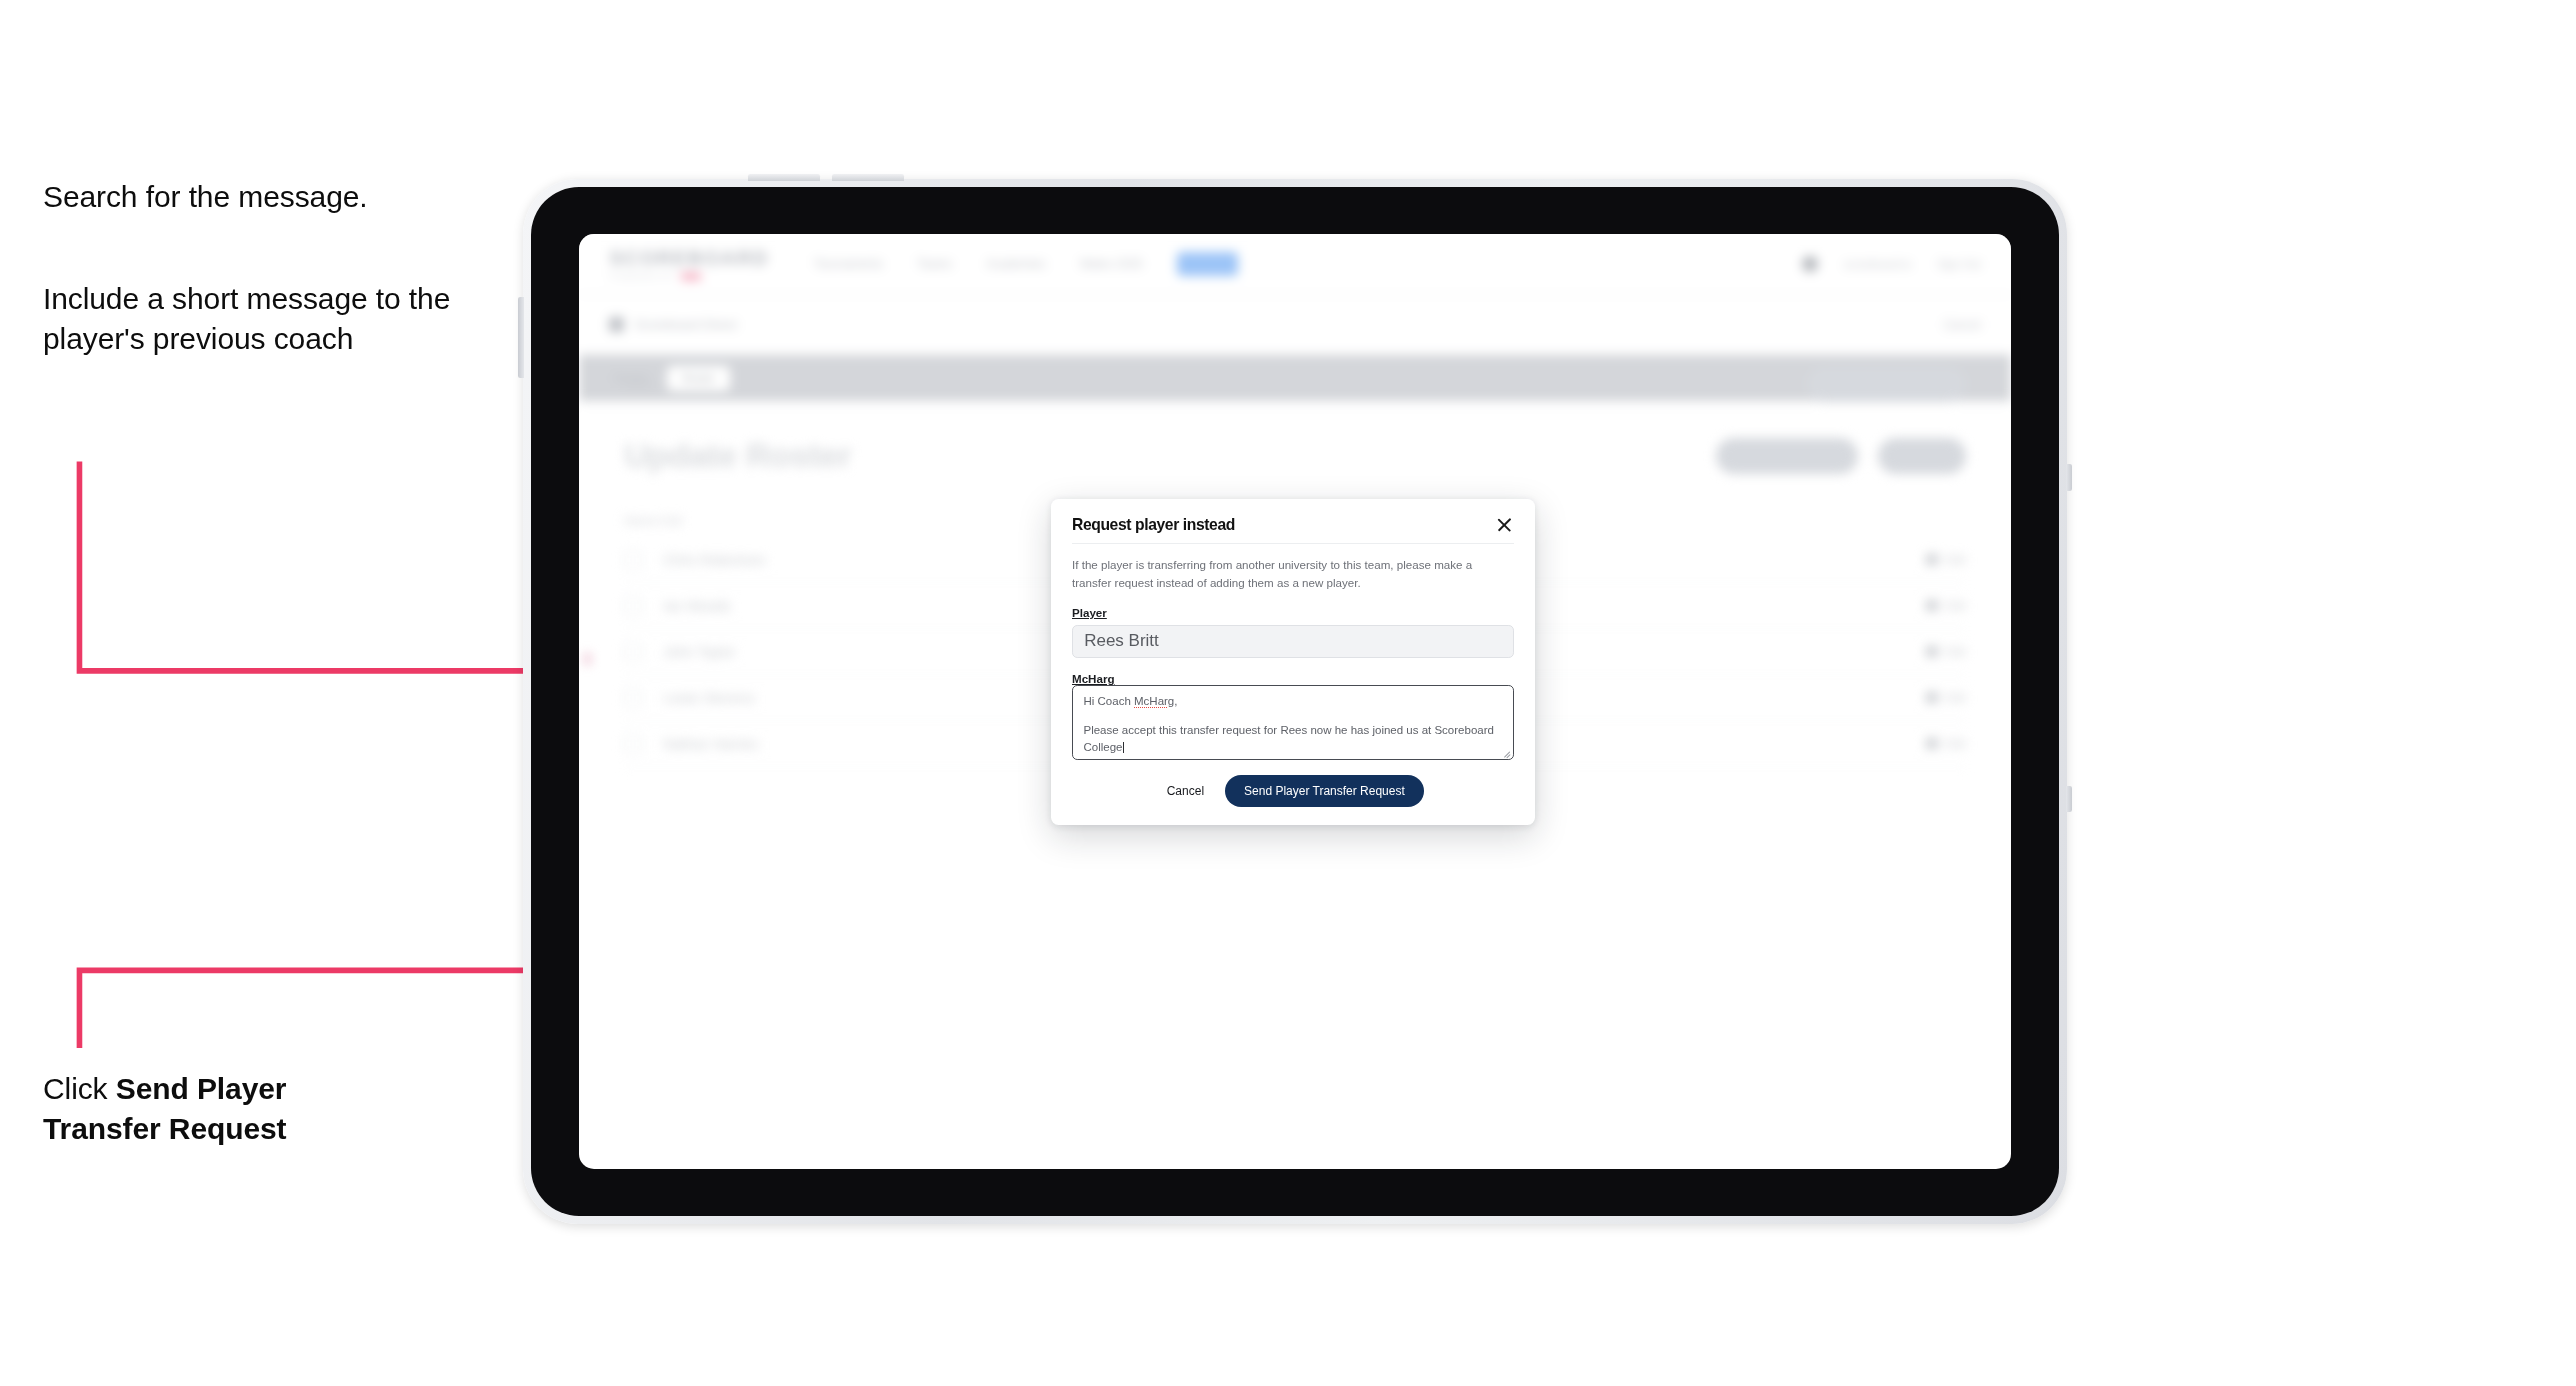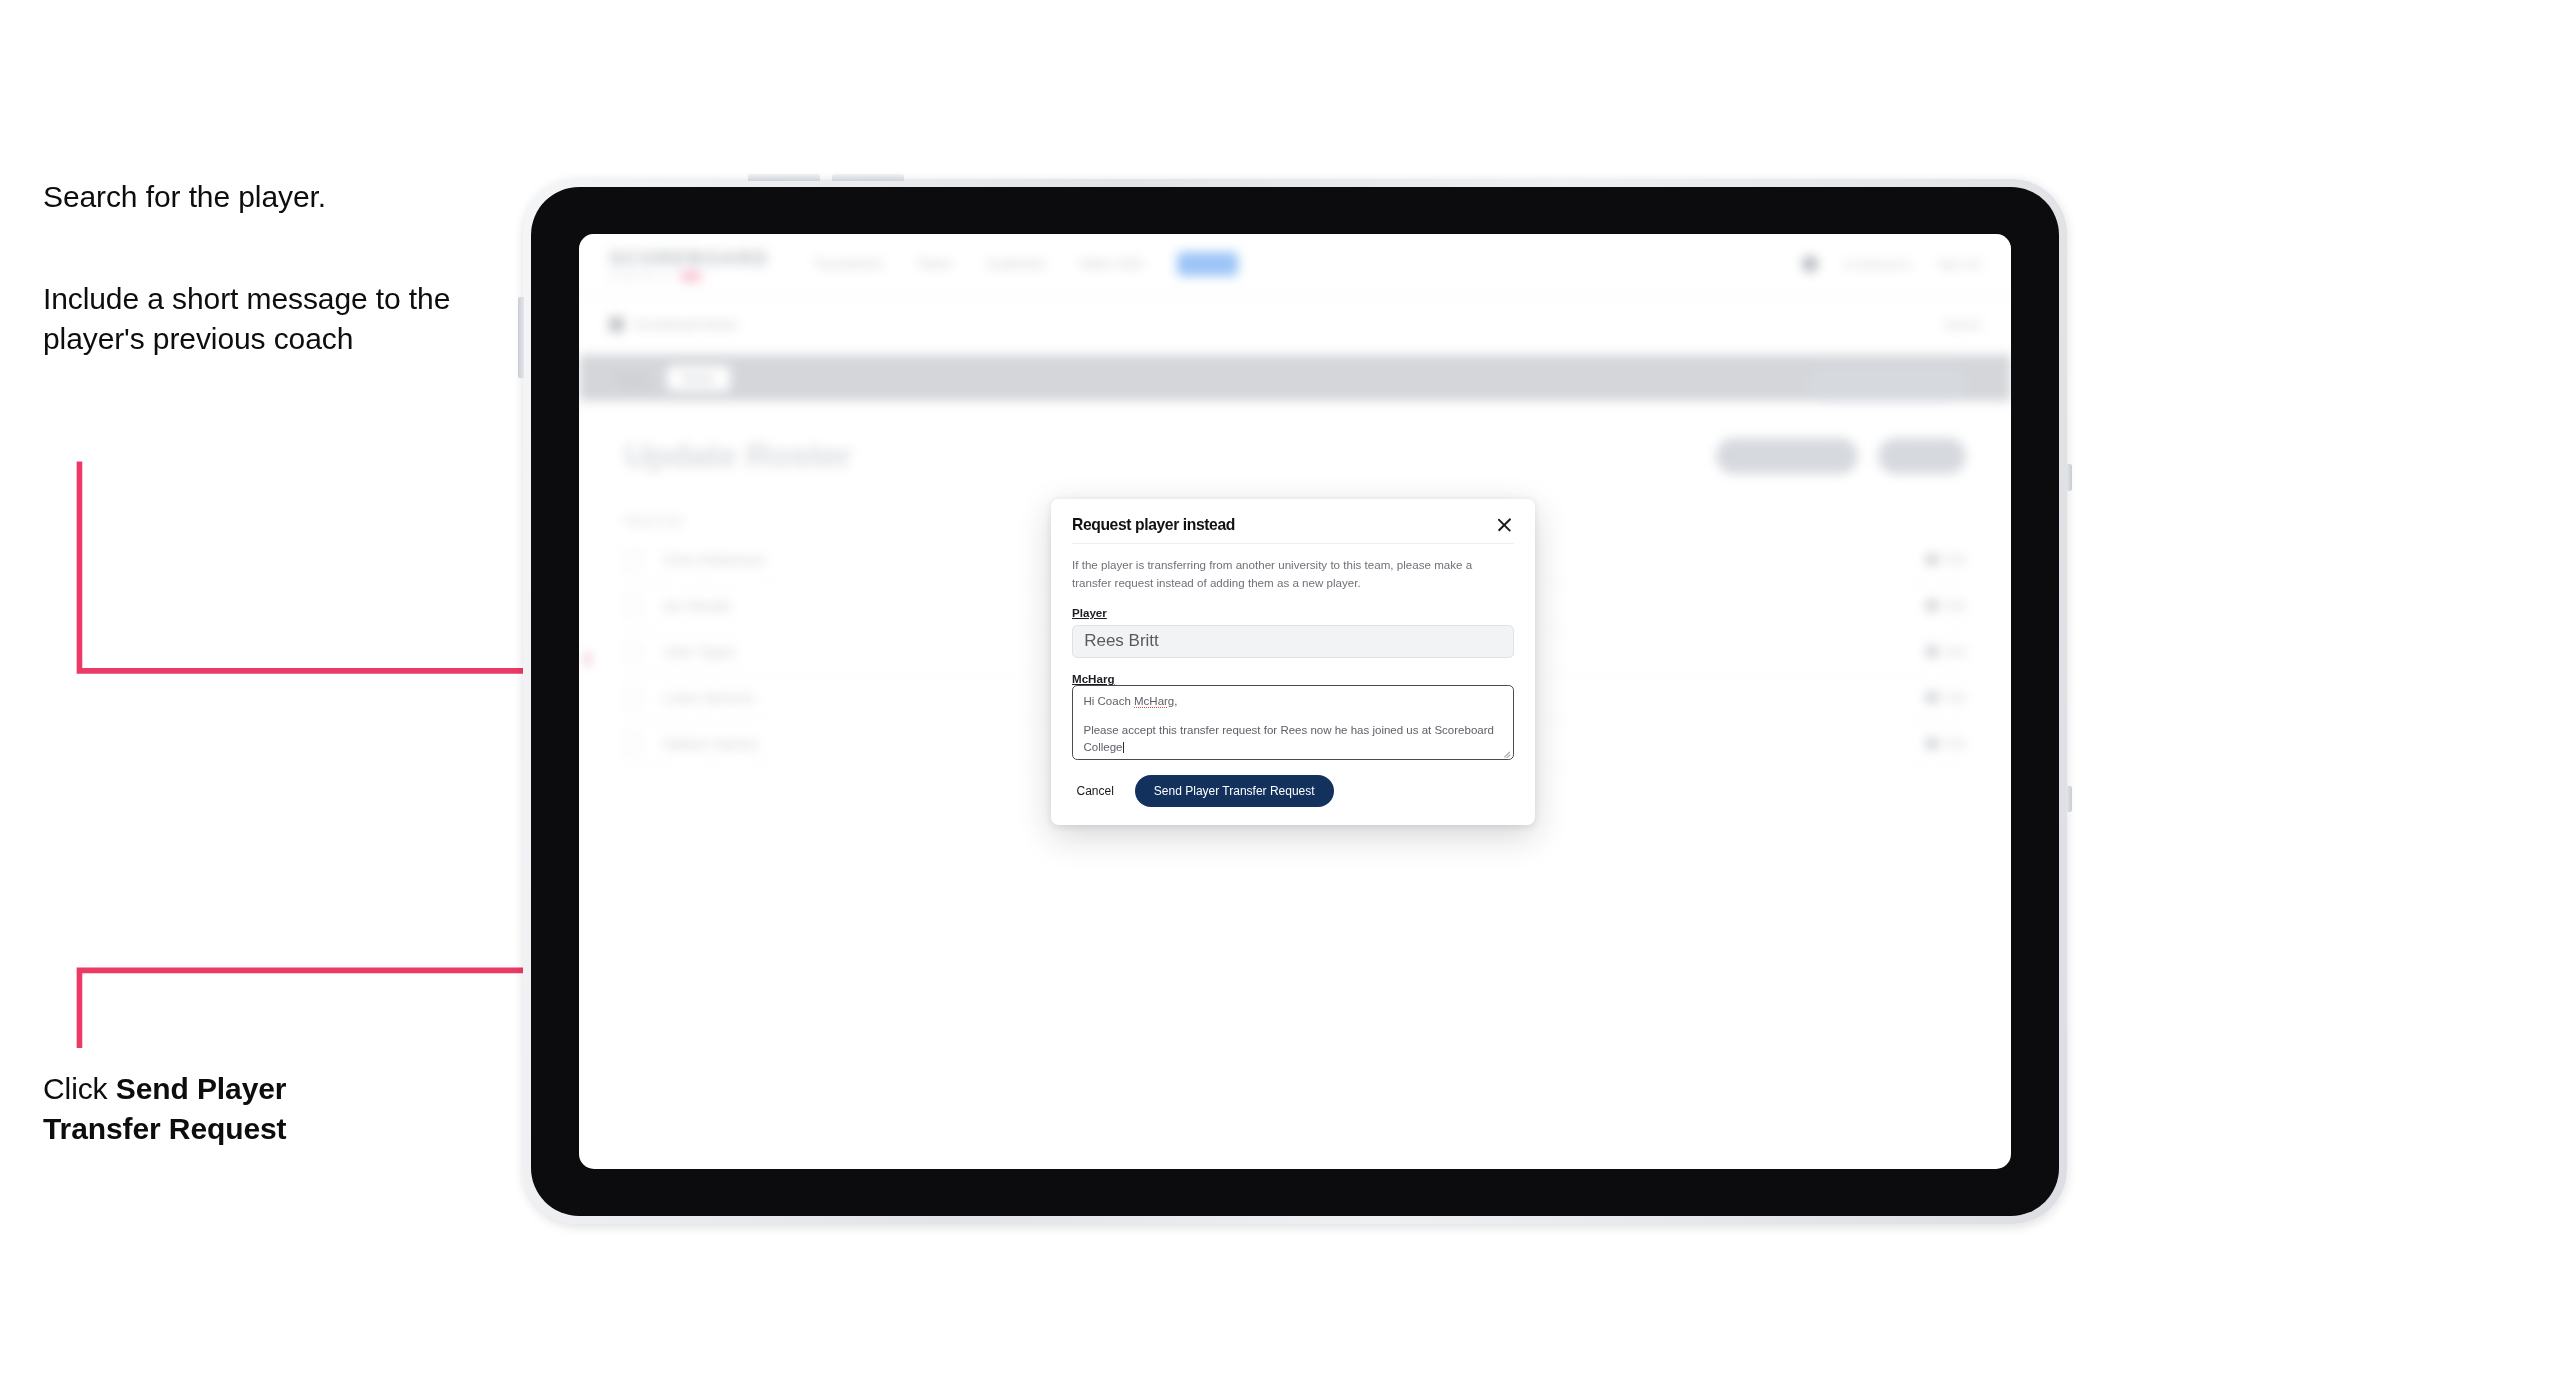--- a/index.html
+++ b/index.html
@@ -191,38 +191,38 @@
   .ta-resize {
     position: absolute; right: 2.2px; bottom: 1.5px; width: 9px; height: 9px;
   }
   .ta-resize::before, .ta-resize::after {
     content: ""; position: absolute; background: #9a9da3; height: 0.9px; border-radius: 0.7px;
     transform-origin: center;
   }
   .ta-resize::before { width: 8.2px; right: 0; bottom: 2.2px; transform: rotate(-45deg); }
   .ta-resize::after  { width: 4.5px;  right: 0; bottom: 0.7px; transform: rotate(-45deg); }
 
-  .modal-actions { margin-top: 15px; display: flex; align-items: center; justify-content: flex-start; gap: 16.5px; }
+  .modal-actions { margin-top: 15px; display: flex; align-items: center; justify-content: center; gap: 16.5px; }
   .btn-cancel {
     background: none; border: none; cursor: pointer;
     font-size: 12px; color: #17191d; font-family: "Liberation Sans", sans-serif;
     padding: 6.7px 4.5px;
   }
   .btn-send {
     background: #12315c; color: #ffffff; border: none; cursor: pointer;
     font-size: 12px; font-family: "Liberation Sans", sans-serif;
     padding: 9px 19px; border-radius: 16.5px; white-space: nowrap;
   }
 </style>
 </head>
 <body>
 
 <div id="stage">
 
-  <div class="anno-text" id="anno-1">Search for the player.</div>
+  <div class="anno-text" id="anno-1">Search for the message.</div>
 
   <div class="anno-text" id="anno-2">Include a short message to the player's previous coach</div>
 
   <div class="anno-text" id="anno-3">
     <span>Click </span><span class="anno-strong">Send Player Transfer Request</span>
   </div>
 
   <svg class="arrow-svg" viewBox="0 0 3440 1851" xmlns="http://www.w3.org/2000/svg">
 
     <path d="M 106 620 L 106 896 L 1356 896" fill="none" stroke="#ec3a66" stroke-width="7.5" stroke-linecap="square"></path>

